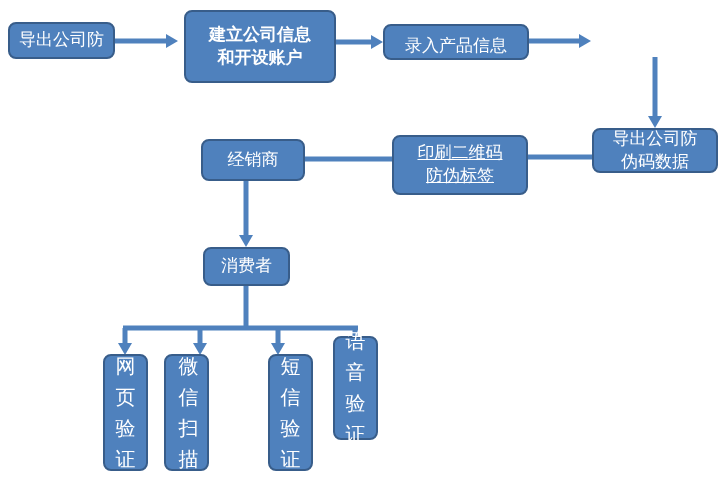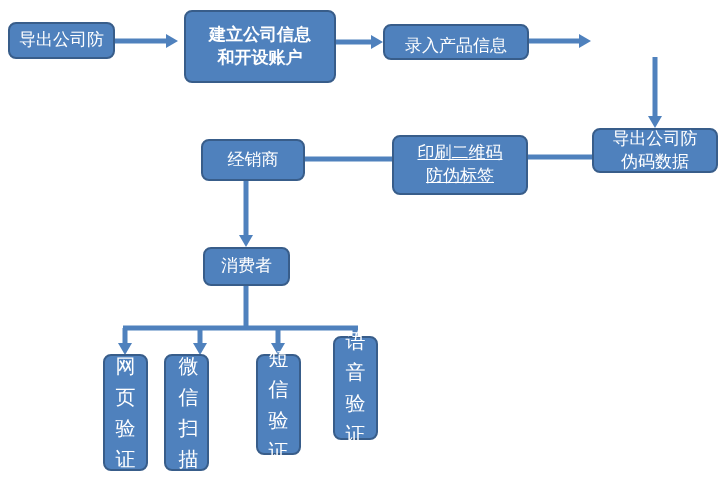--- a/index.html
+++ b/index.html
@@ -58,21 +58,21 @@
   .n-login       { left: 8px;   top: 22px;  width: 107px; height: 37px; }
   .n-create      { left: 184px; top: 10px;  width: 152px; height: 73px; font-weight: bold; }
   .n-product     { left: 383px; top: 24px;  width: 146px; height: 36px; align-items: flex-end; }
   .n-generate    { left: 591px; top: 21px;  width: 127px; height: 37px; }
   .n-export      { left: 592px; top: 128px; width: 126px; height: 45px; }
   .n-print       { left: 392px; top: 135px; width: 136px; height: 60px; text-decoration: underline; }
   .n-distributor { left: 201px; top: 139px; width: 104px;  height: 42px; }
   .n-consumer    { left: 203px; top: 247px; width: 87px;  height: 39px; }
   .n-web         { left: 103px; top: 354px; width: 45px;  height: 117px; }
   .n-wechat      { left: 164px; top: 354px; width: 45px;  height: 117px; text-align: right; }
-  .n-sms         { left: 256px; top: 354px; width: 45px;  height: 101px; justify-content: center; }
+  .n-sms         { left: 268px; top: 354px; width: 45px;  height: 117px; justify-content: center; }
   .n-voice       { left: 333px; top: 336px; width: 45px;  height: 104px; }
 </style>
 </head>
 <body>
 
 <div class="canvas">
 
   <svg class="connectors" width="725" height="478" viewBox="0 0 725 478" xmlns="http://www.w3.org/2000/svg">
 
     <g>

